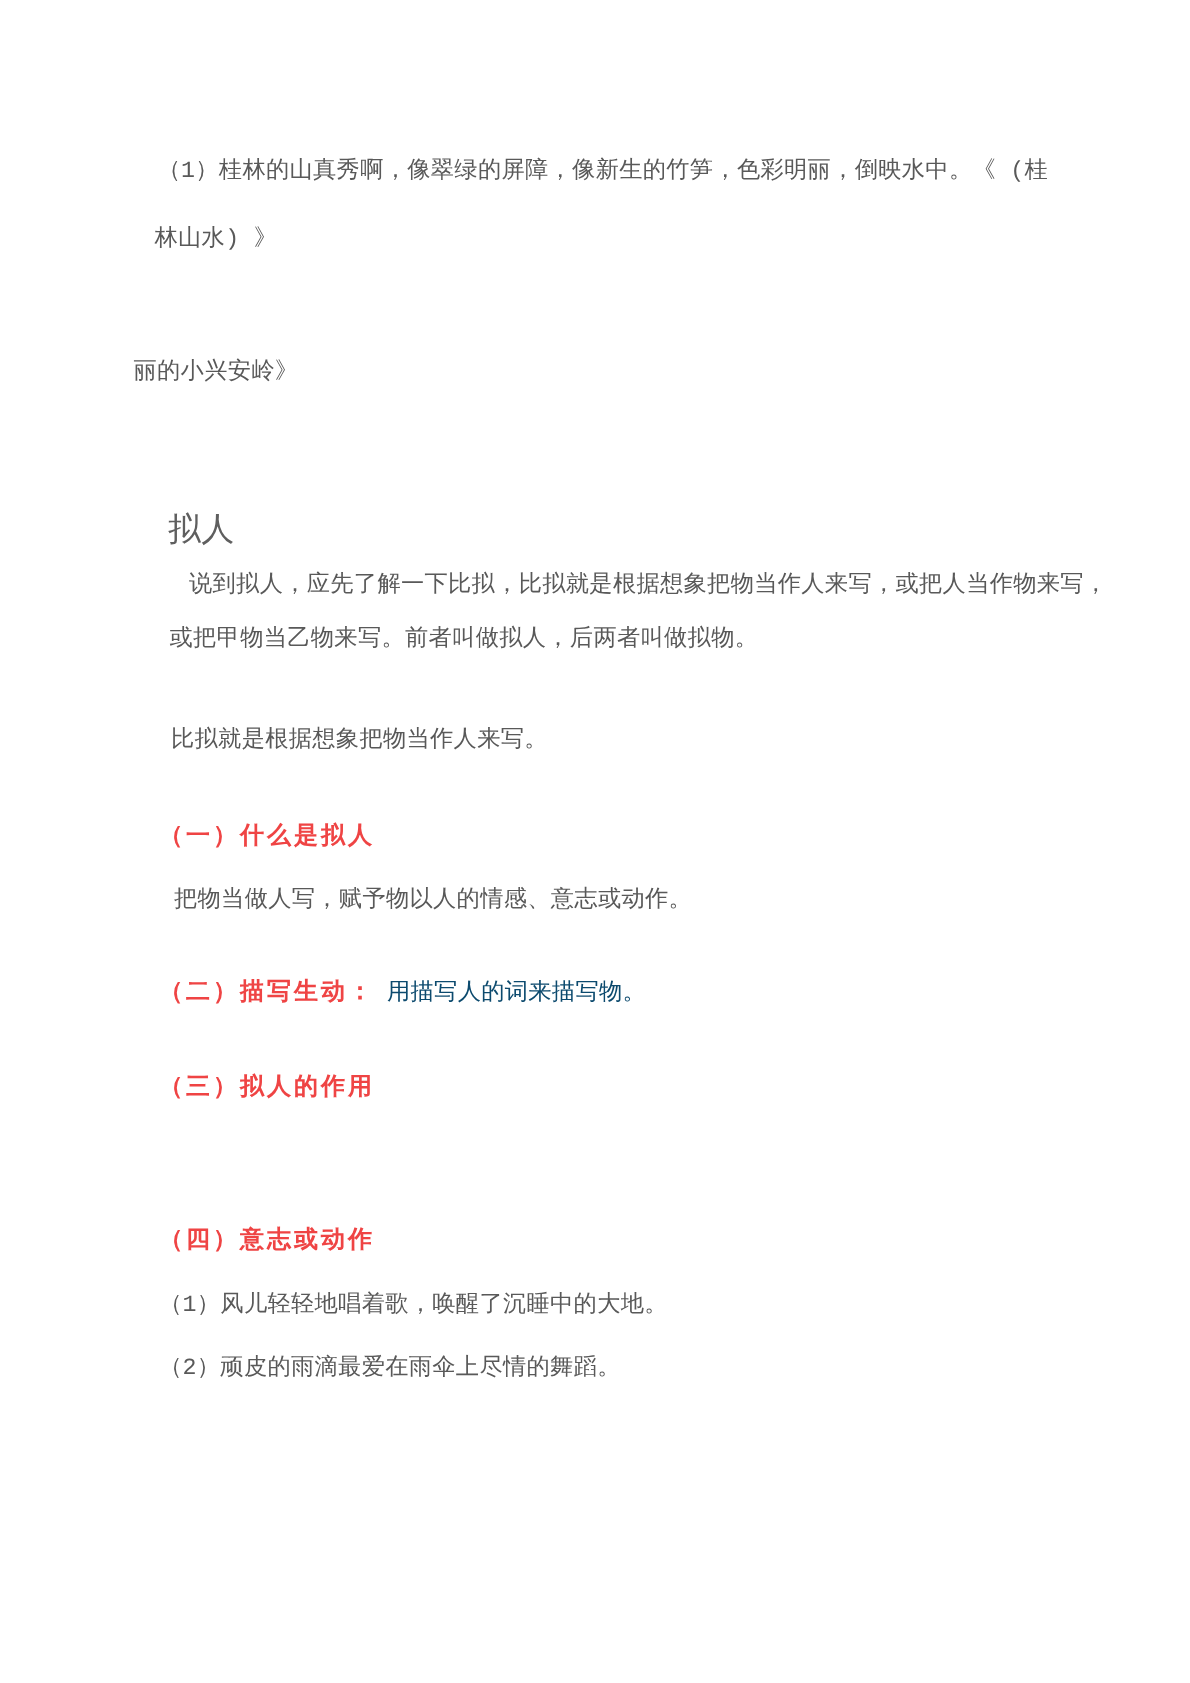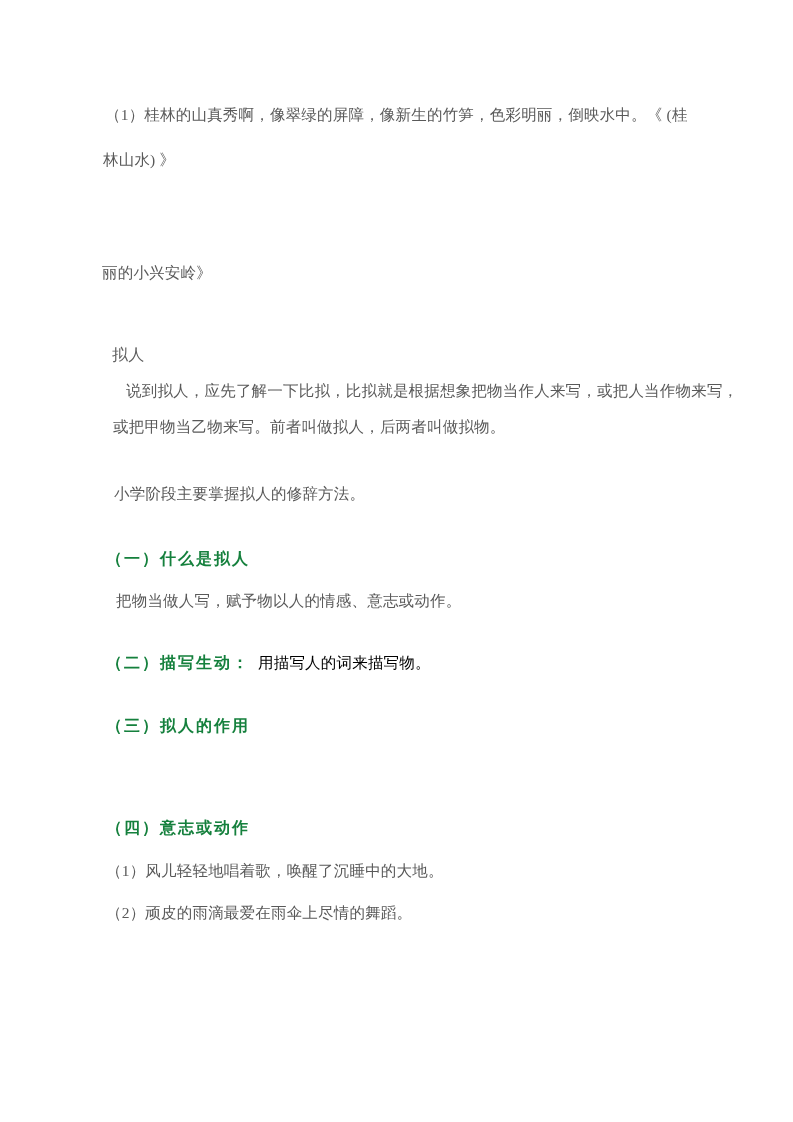--- a/index.html
+++ b/index.html
@@ -6,64 +6,64 @@
     margin: 0;
     padding: 0;
     background: #ffffff;
   }
   .page {
     position: relative;
     width: 793px;
     height: 1122px;
     background: #ffffff;
     overflow: hidden;
-    font-family: Liberation Serif, serif;
+    font-family: Liberation Mono, monospace;
   }
   .line {
     position: absolute;
     white-space: nowrap;
     font-size: 15.5px;
     line-height: 21px;
     color: #595959;
     letter-spacing: 0.2px;
   }
   .green-heading {
     font-size: 16px;
     font-weight: bold;
-    color: #15803d;
+    color: #ef4444;
     letter-spacing: 2px;
   }
   .inline-body {
     font-size: 15.5px;
     font-weight: normal;
-    color: #000000;
+    color: #0c4a6e;
     letter-spacing: 0.2px;
     margin-left: 8px;
   }
   .doc-title {
-    font-size: 16px;
+    font-size: 22px;
     color: #5f5f5f;
   }
 </style>
 </head>
 <body>
 
 <div class="page">
 
   <div class="line" style="top:104px; left:105px;">（1）桂林的山真秀啊，像翠绿的屏障，像新生的竹笋，色彩明丽，倒映水中。《 (桂</div>
   <div class="line" style="top:149px; left:103px;">林山水) 》</div>
 
-  <div class="line" style="top:238px; left:102px;margin-top:24px;">丽的小兴安岭》</div>
+  <div class="line" style="top:238px; left:89px;">丽的小兴安岭》</div>
 
   <div class="line doc-title" style="top:344px; left:112px;">拟人</div>
 
   <div class="line" style="top:380px; left:114px;margin-left:12px;">说到拟人，应先了解一下比拟，比拟就是根据想象把物当作人来写，或把人当作物来写，</div>
   <div class="line" style="top:416px; left:113px;">或把甲物当乙物来写。前者叫做拟人，后两者叫做拟物。</div>
 
-  <div class="line" style="top:483px; left:114px;">小学阶段主要掌握拟人的修辞方法。</div>
+  <div class="line" style="top:483px; left:114px;">比拟就是根据想象把物当作人来写。</div>
 
   <div class="line green-heading" style="top:548px; left:106px;">（一）什么是拟人</div>
   <div class="line" style="top:590px; left:116px;">把物当做人写，赋予物以人的情感、意志或动作。</div>
 
   <div class="line" style="top:652px; left:106px;">
     <span class="green-heading">（二）描写生动：</span><span class="inline-body">用描写人的词来描写物。</span>
   </div>
 
   <div class="line green-heading" style="top:715px; left:106px;">（三）拟人的作用</div>
 

